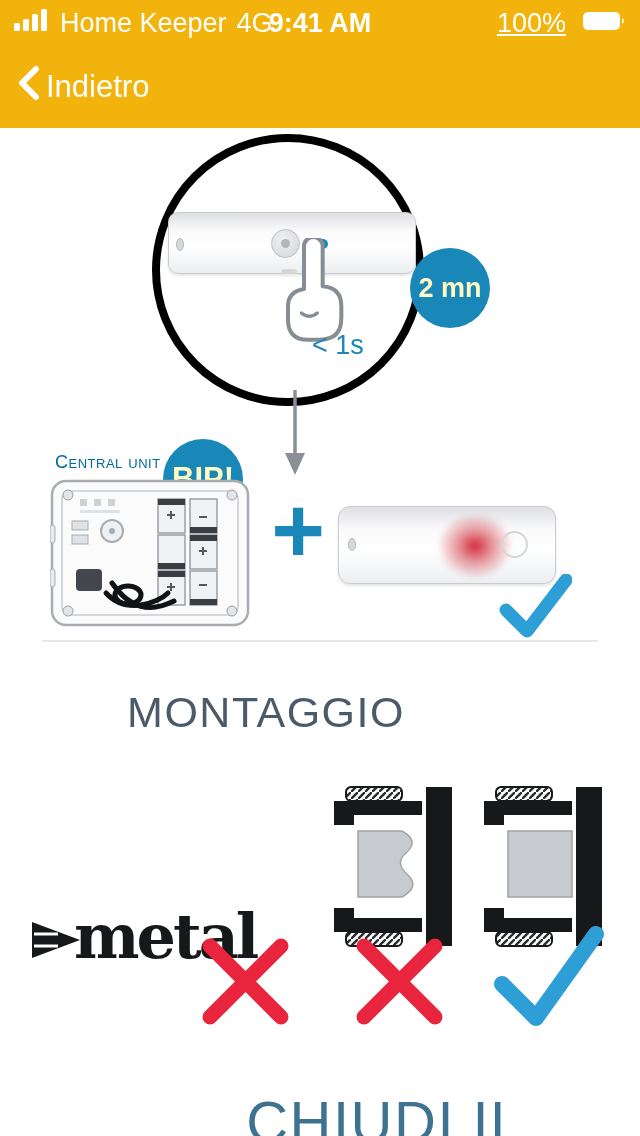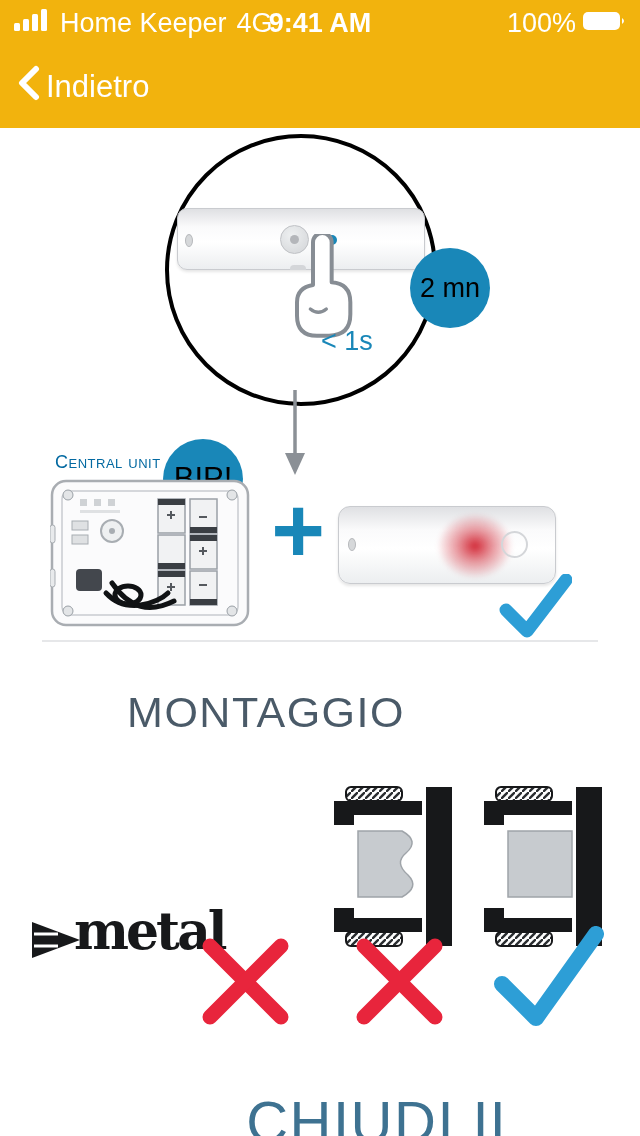--- a/index.html
+++ b/index.html
@@ -5,41 +5,41 @@
   * { margin:0; padding:0; box-sizing:border-box; }
   html,body { width:640px; height:1136px; }
   body { font-family:"Liberation Sans", sans-serif; background:#fff; overflow:hidden; }
   .screen { position:relative; width:640px; height:1136px; background:#fff; overflow:hidden; }
 
   
   .header { position:absolute; top:0; left:0; width:640px; height:128px; background:#F2B30D; color:#fff; z-index:5; }
   .status-bar { position:absolute; top:0; left:0; right:0; height:46px; display:flex; align-items:center; padding:0 14px; font-size:27px; }
   .status-left { display:flex; align-items:center; gap:10px; }
   .status-center { position:absolute; left:50%; transform:translateX(-50%); font-weight:bold; }
-  .status-right { display:flex; align-items:flex-end; gap:6px; margin-left:auto; }
+  .status-right { display:flex; align-items:flex-end; gap:16px; margin-left:auto;text-decoration:underline; }
   .nav-bar { position:absolute; top:46px; left:0; right:0; height:82px; display:flex; align-items:center; padding:0 16px; }
   .back-button { display:flex; align-items:center; gap:4px; font-size:31px; color:#fff; cursor:pointer; }
   .page-title { font-size:34px; font-weight:bold; margin-left:20px; letter-spacing:0.3px; }
 
   
   .content { position:absolute; top:128px; left:0; width:640px; height:1008px; background:#fff; }
 
-  .pair-circle { position:absolute; left:165px; top:6px; width:272px; height:272px; border:4px solid #000000; border-radius:50%; background:#fff; }
+  .pair-circle { position:absolute; left:152px; top:6px; width:272px; height:272px; border:8px solid #000000; border-radius:50%; background:#fff; }
   .sensor { border-radius:10px; background:linear-gradient(180deg,#dfe0e3 0%, #fafafb 30%, #ffffff 55%, #eceef0 100%); border:1px solid #c9cbcf; box-shadow:0 2px 3px rgba(0,0,0,0.10); }
   .sensor-a { position:absolute; left:8px; top:70px; width:248px; height:62px; }
   .screw-slot { position:absolute; width:8px; height:13px; border-radius:50%; background:#d6d8da; border:1px solid #b7b9bc; }
   .sensor-a .screw-slot { left:7px; top:25px; }
   .sensor-btn { position:absolute; left:102px; top:16px; width:29px; height:29px; border-radius:50%; background:radial-gradient(circle at 40% 35%, #eef0f1, #d2d4d7); border:1px solid #bfc1c5; }
   .sensor-btn::after { content:""; position:absolute; left:9px; top:9px; width:9px; height:9px; border-radius:50%; background:#b4b6ba; }
   .sensor-led { position:absolute; left:149px; top:26px; width:10px; height:10px; border-radius:50%; background:#1987B8; }
   .sensor-notch { position:absolute; left:112px; bottom:-1px; width:16px; height:5px; background:#d4d6d9; border-radius:4px 4px 0 0; }
   .hand-wrap { position:absolute; left:112px; top:96px; width:80px; height:110px; }
   .press-duration { position:absolute; left:152px; top:188px; font-size:27px; color:#1987B8; white-space:nowrap; }
 
-  .badge { position:absolute; border-radius:50%; background:#1987B8; color:#000000; font-weight:normal; display:flex; align-items:center; justify-content:center; }
+  .badge { position:absolute; border-radius:50%; background:#1987B8; color:#fef9c3; font-weight:bold; display:flex; align-items:center; justify-content:center; }
   .timer-badge { left:410px; top:120px; width:80px; height:80px; font-size:27px; }
   .beep-badge  { left:163px; top:311px; width:80px; height:80px; font-size:31px; }
 
   .down-arrow { position:absolute; left:280px; top:262px; width:30px; height:86px; }
 
   .central-unit-label { position:absolute; left:55px; top:324px; font-size:18px; color:#0369a1; font-variant:small-caps; letter-spacing:0.5px; }
   .central-unit { position:absolute; left:50px; top:345px; width:200px; height:160px; }
 
   .plus-sign { position:absolute; left:258px; top:356px; width:80px; text-align:center; font-size:92px; font-weight:bold; color:#1987B8; line-height:1; }
 
@@ -48,21 +48,21 @@
   .alarm-glow { position:absolute; left:98px; top:6px; width:76px; height:66px; background:radial-gradient(closest-side, rgba(205,20,35,0.9), rgba(205,20,35,0.45) 45%, rgba(205,20,35,0) 100%); border-radius:50%; filter:blur(2px); }
   .sensor-b-btn { position:absolute; left:162px; top:24px; width:27px; height:27px; border-radius:50%; border:2px solid #d4d6d9; }
   .check { position:absolute; }
   .check-pair { left:498px; top:446px; width:74px; height:66px; }
 
   .divider { position:absolute; left:42px; top:512px; width:556px; border-top:2px solid #e6e7e9; }
 
   .montaggio-title { position:absolute; left:0; top:560px; width:532px; text-align:center; font-size:43px; font-weight:400; color:#4A5A68; letter-spacing:1.5px; }
 
   .metal-horn { position:absolute; left:30px; top:792px; width:52px; height:40px; }
-  .metal-label { position:absolute; left:74px; top:772px; font-size:52px; font-weight:bold; color:#17181a; font-family:"DejaVu Serif", serif; letter-spacing:-3px; }
+  .metal-label { position:absolute; left:74px; top:772px; font-size:62px; font-weight:bold; color:#17181a; font-family:"DejaVu Serif", serif; letter-spacing:-3px; }
   .cross { position:absolute; width:95px; height:95px; }
   .cross-metal { left:198px; top:806px; }
   .cross-wall  { left:352px; top:806px; }
   .wall-fig { position:absolute; top:657px; width:125px; height:163px; }
   .wall-fig-1 { left:330px; }
   .wall-fig-2 { left:480px; }
   .check-wall { left:492px; top:798px; width:112px; height:108px; }
 
   .footer-title { position:absolute; left:0; top:960px; width:524px; text-align:right; font-size:58px; font-weight:400; color:#3E7291; letter-spacing:1.5px; }
 </style>

